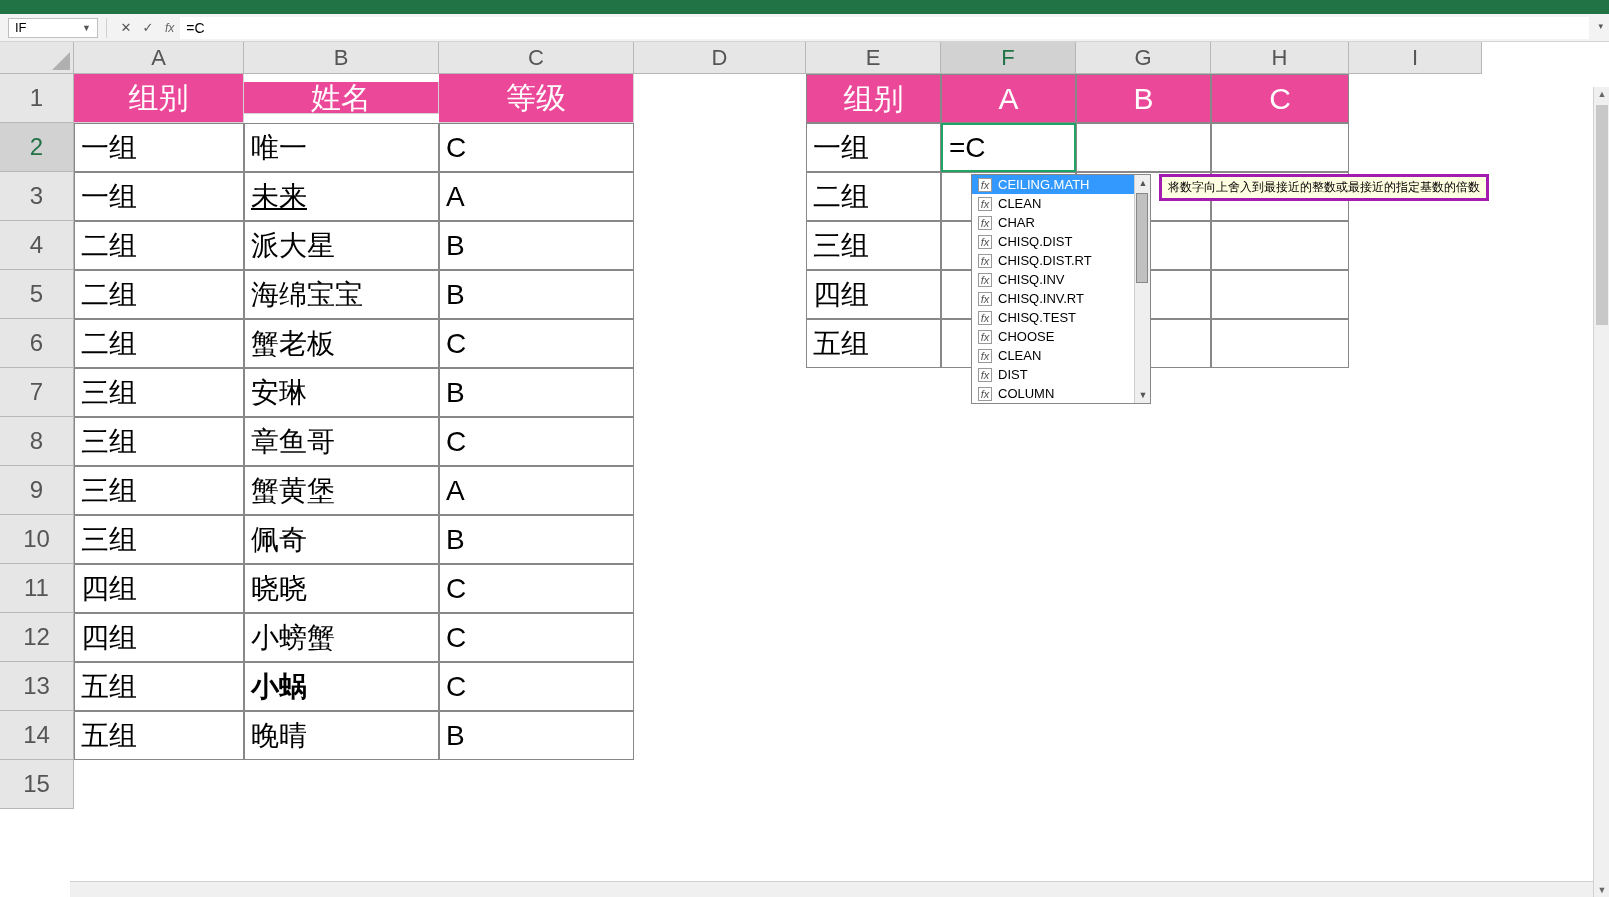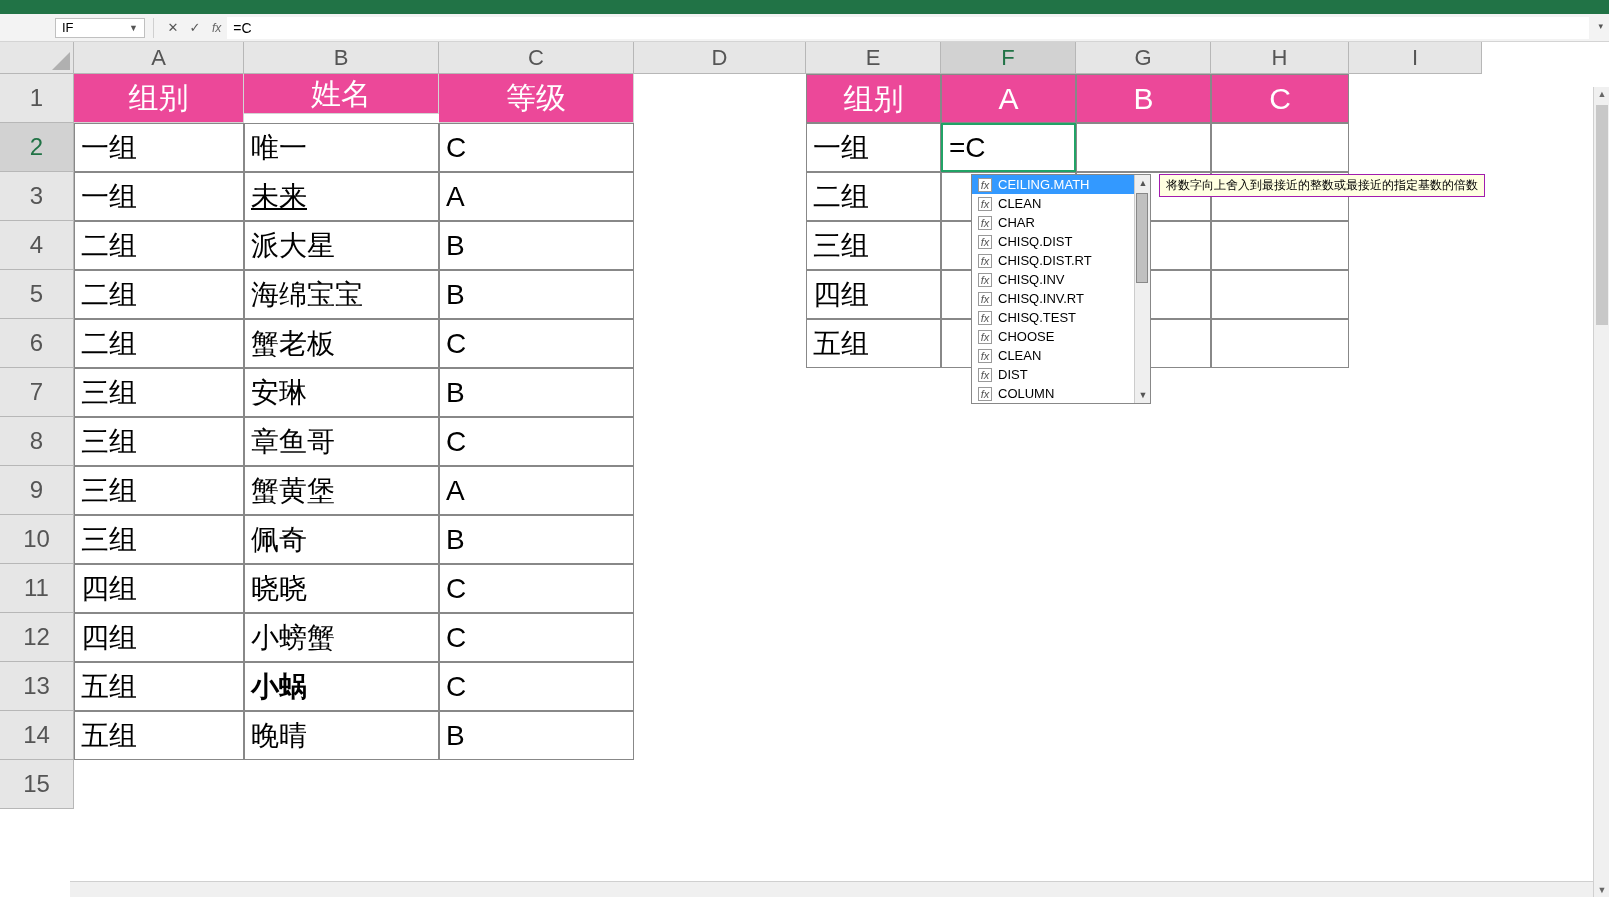--- a/index.html
+++ b/index.html
@@ -16,21 +16,20 @@
   height: 14px;
   background: #217346;
 }
 .formula-bar {
   display: flex;
   align-items: center;
   height: 28px;
   background: #f3f3f3;
   border-bottom: 1px solid #d4d4d4;
   position: relative;
-  padding-left: 47px;
 }
 .name-box {
   width: 90px;
   height: 20px;
   margin-left: 8px;
   border: 1px solid #c0c0c0;
   background: #fff;
   padding: 0 6px;
   display: flex;
   align-items: center;
@@ -255,21 +254,21 @@
   position: absolute;
   right: 2px;
   width: 12px;
   background: #c0c0c0;
   border: 1px solid #888;
 }
 
 .func-tooltip {
   position: absolute;
   background: #ffffe1;
-  border: 1px solid #a21caf;
+  border: 3px solid #a21caf;
   font-size: 12px;
   padding: 2px 6px;
   z-index: 21;
   white-space: nowrap;
 }
 
 .right-scroll {
   position: absolute;
   right: 0;
   top: 45px;
@@ -348,21 +347,21 @@
       <div class="row-h" style="height: 49px;">9</div>
       <div class="row-h" style="height: 49px;">10</div>
       <div class="row-h" style="height: 49px;">11</div>
       <div class="row-h" style="height: 49px;">12</div>
       <div class="row-h" style="height: 49px;">13</div>
       <div class="row-h" style="height: 49px;">14</div>
       <div class="row-h" style="height: 49px;">15</div>
     </div>
   <div class="cells" id="cells">
       <div class="cell header-cell" style="left: 0px; top: 0px; width: 170px; height: 49px;">组别</div>
-      <div class="cell header-cell" style="left: 170px; top: 0px; width: 195px; height: 40px;">姓名</div>
+      <div class="cell header-cell" style="left: 170px; top: 8px; width: 195px; height: 32px;">姓名</div>
       <div class="cell header-cell" style="left: 365px; top: 0px; width: 195px; height: 49px;">等级</div>
       <div class="cell bordered" style="left: 0px; top: 49px; width: 170px; height: 49px;">一组</div>
       <div class="cell bordered" style="left: 170px; top: 49px; width: 195px; height: 49px;">唯一</div>
       <div class="cell bordered" style="left: 365px; top: 49px; width: 195px; height: 49px;">C</div>
       <div class="cell bordered" style="left: 0px; top: 98px; width: 170px; height: 49px;">一组</div>
       <div class="cell bordered" style="left: 170px; top: 98px; width: 195px; height: 49px; text-decoration: underline;">未来</div>
       <div class="cell bordered" style="left: 365px; top: 98px; width: 195px; height: 49px;">A</div>
       <div class="cell bordered" style="left: 0px; top: 147px; width: 170px; height: 49px;">二组</div>
       <div class="cell bordered" style="left: 170px; top: 147px; width: 195px; height: 49px;">派大星</div>
       <div class="cell bordered" style="left: 365px; top: 147px; width: 195px; height: 49px;">B</div>

